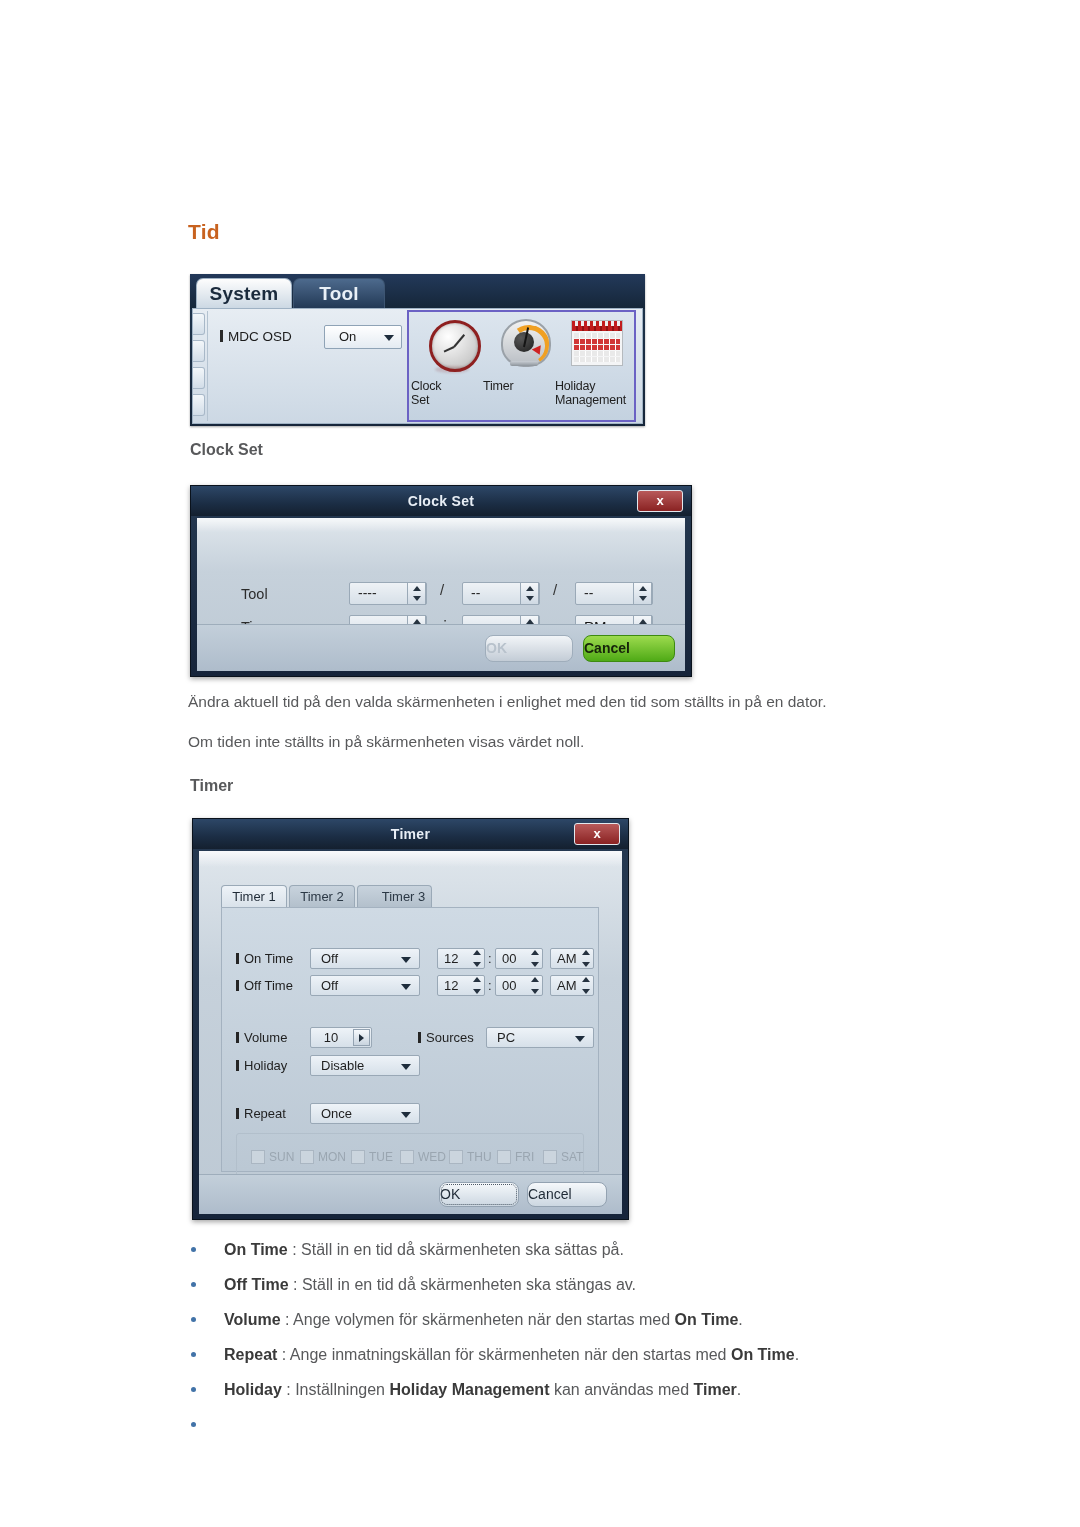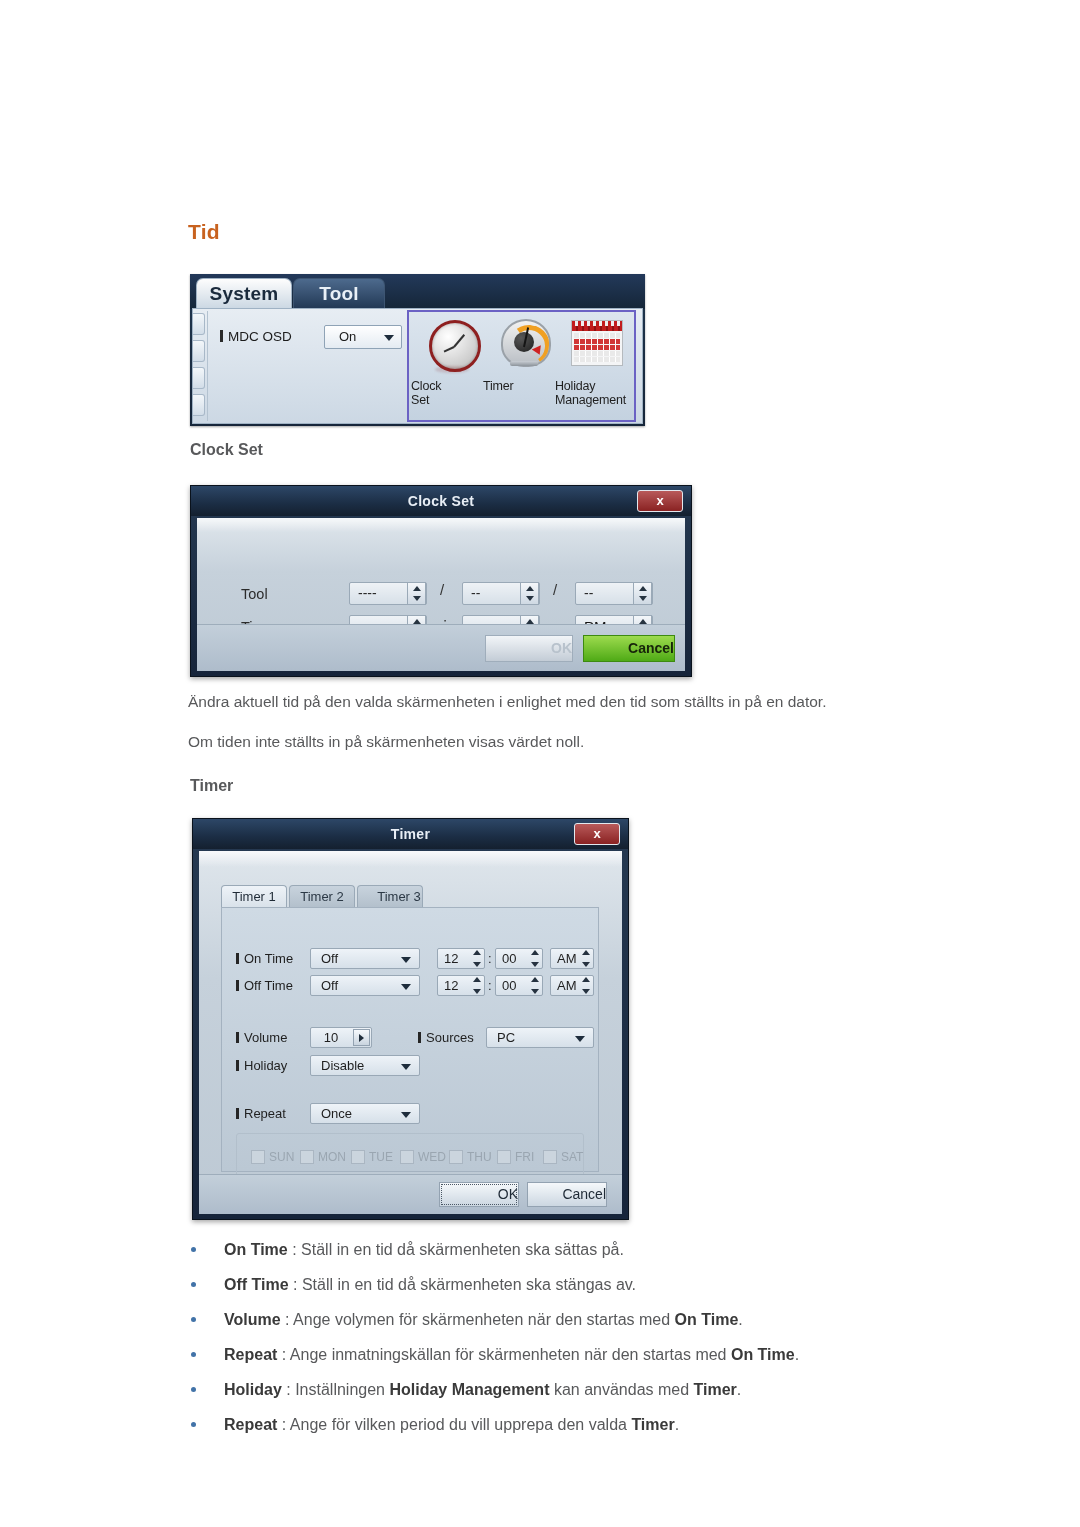--- a/index.html
+++ b/index.html
@@ -453,23 +453,23 @@
 
   .dlg-footer {
     position: absolute;
     left: 0;
     width: 100%;
     background: linear-gradient(#c3cfda, #aebccb);
     border-top: 1px solid #9eadbb;
   }
   .btn {
     position: absolute;
-    border-radius: 0;
+    border-radius: 8px;
     font-size: 14px;
-    text-align: right;
+    text-align: left;
     box-sizing: border-box;
   }
   .btn-ok-disabled {
     background: linear-gradient(#f2f5f8, #c3ccd6);
     border: 1px solid #9fadbb;
     color: #b8c2cc;
     font-weight: bold;
   }
   .btn-cancel-green {
     background: linear-gradient(#9ddb4e, #4faa16);
@@ -801,21 +801,21 @@
   <div class="dlg" id="timer-dialog">
     <div class="dlg-title">Timer</div>
     <div class="dlg-close">x</div>
 
     <div class="dlg-inner" id="tm-inner">
       <div class="shine"></div>
 
       <div class="tm-tabs">
         <div class="tm-tab active" style="left:0; width:66px;">Timer 1</div>
         <div class="tm-tab idle" style="left:68px; width:66px;">Timer 2</div>
-        <div class="tm-tab idle" style="left:136px; width:66px;padding-left:18px;">Timer 3</div>
+        <div class="tm-tab idle" style="left:136px; width:75px;padding-left:18px;">Timer 3</div>
       </div>
 
       <div class="tm-panel">
 
         <div class="tm-row-label" style="left:14px; top:43px;">On Time</div>
         <div class="tm-select" style="left:88px; top:40px; width:110px;">
           <span>Off</span>
           <span class="caret"></span>
         </div>
         <div class="tm-spin" style="left:215px; top:40px; width:48px;">
@@ -946,20 +946,17 @@
 
     <div class="bullet-row">
       <span class="bullet-dot"></span>
       <span class="bullet-text">
         <b>Holiday</b><span> : Inställningen </span><b>Holiday Management</b><span> kan användas med </span><b>Timer</b><span>.</span>
       </span>
     </div>
 
     <div class="bullet-row">
       <span class="bullet-dot"></span>
-      <span class="bullet-text">
-        <b>Repeat</b><span> : Ange för vilken period du vill upprepa den valda </span><b>Timer</b><span>.</span>
-      </span>
     </div>
 
   </div>
 
 </div>
 
 </body></html>

